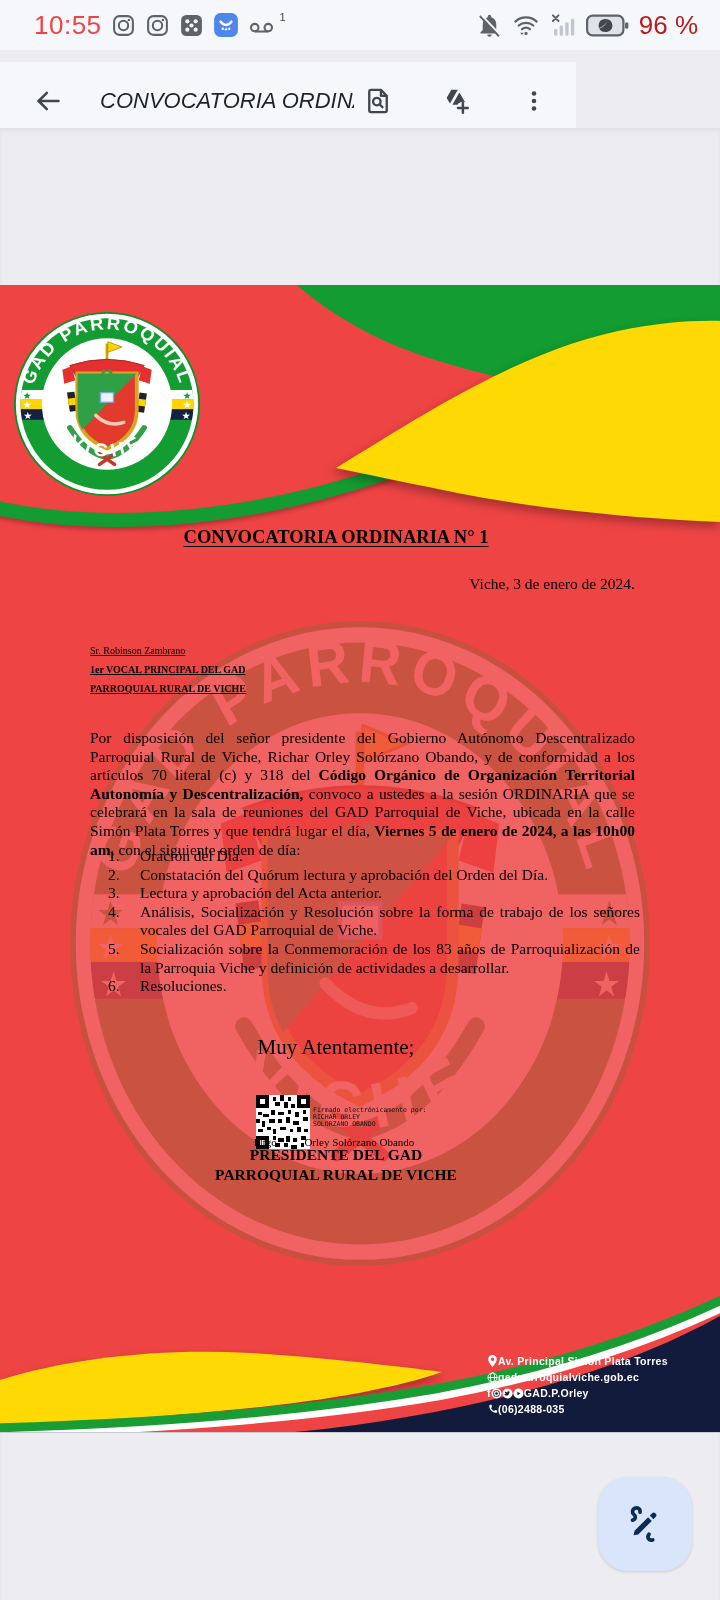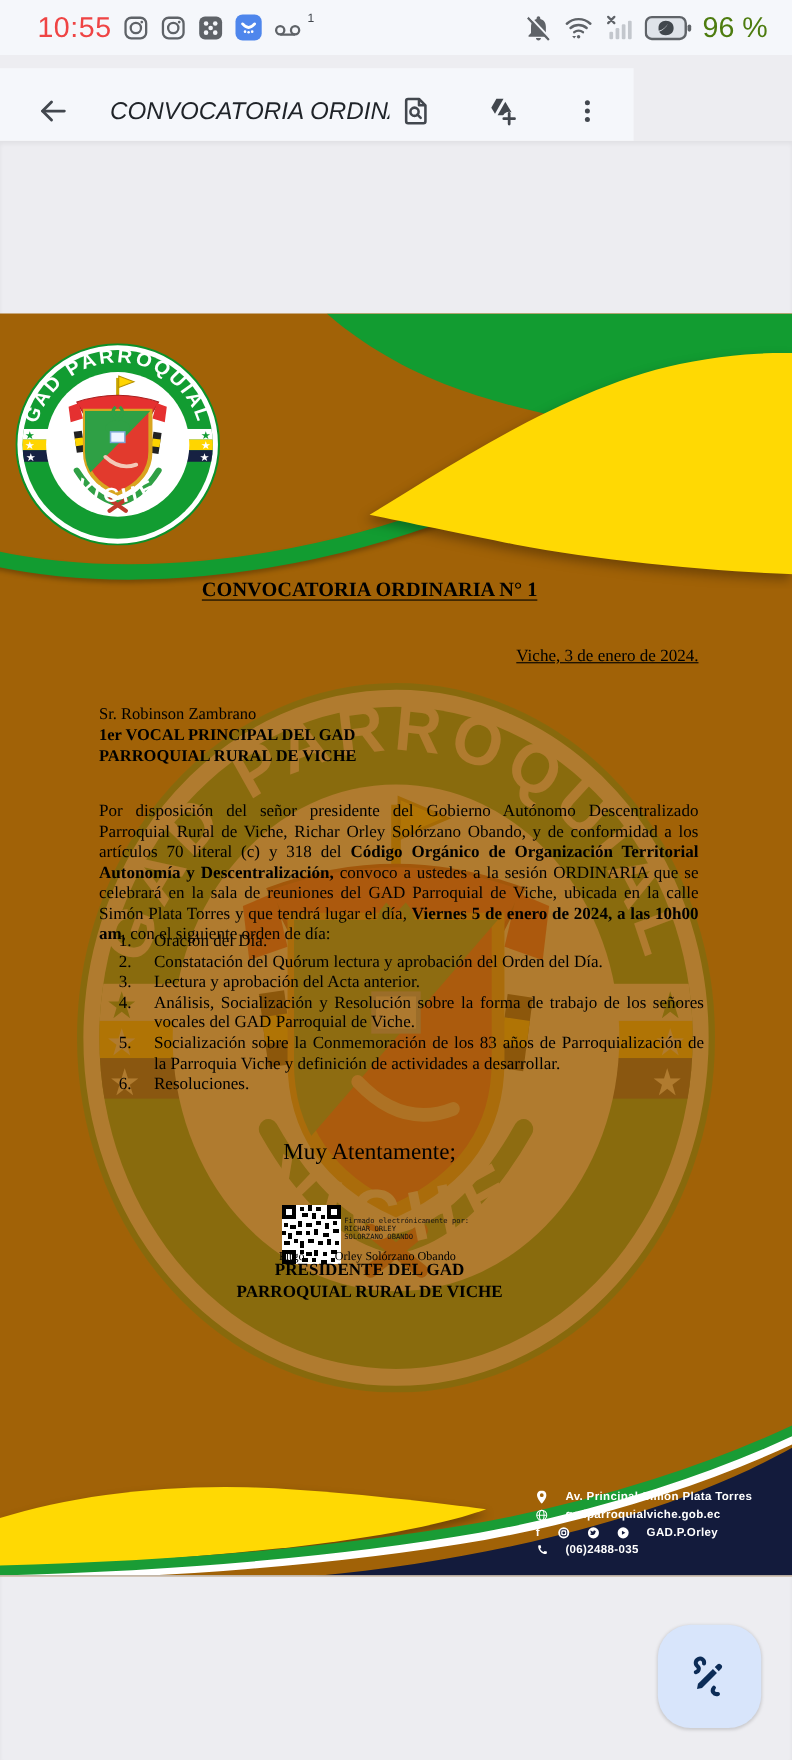--- a/index.html
+++ b/index.html
@@ -2,59 +2,59 @@
 <html><head>
 <meta charset="utf-8">
 <style>
   html,body{margin:0;padding:0;}
   body{width:720px;height:1600px;position:relative;font-family:"Liberation Sans",sans-serif;background:#ededf1;overflow:hidden;}
 
   
   .statusbar{position:absolute;left:0;top:0;width:720px;height:50px;background:#f5f7fb;display:flex;align-items:center;justify-content:space-between;padding:0 22px 0 34px;box-sizing:border-box;}
   .sb-left,.sb-right{display:flex;align-items:center;gap:9px;}
   .sb-time{font-size:26px;color:#ef4444;letter-spacing:.5px;}
-  .sb-batt-txt{font-size:26px;color:#4d7c0f;}
+  .sb-batt-txt{font-size:26px;color:#b91c1c;}
   .sb-ic{display:inline-flex;align-items:center;justify-content:center;}
   .vm-badge{font-size:11px;color:#42474e;position:relative;top:-8px;left:-4px;}
 
   
   .appbar{position:absolute;left:0;top:62px;width:576px;height:78px;background:#f5f7fb;display:flex;align-items:center;box-sizing:border-box;padding:0 18px 0 24px;border-bottom:1px solid #e3e4e9;font-style:italic;}
   .ab-title{font-size:22px;color:#1f2328;margin-left:28px;flex:1;white-space:nowrap;overflow:hidden;}
   .ab-actions{display:flex;align-items:center;gap:30px;}
   .iconbtn{width:48px;height:48px;display:flex;align-items:center;justify-content:center;border-radius:50%;}
 
   
   .viewer{position:absolute;left:0;top:128px;width:720px;height:1472px;background:#ededf1;box-shadow:inset 0 3px 4px rgba(0,0,0,.05);}
 
   
-  .page{position:absolute;left:0;top:157px;width:720px;height:1147px;background:#a16207;border-bottom:1px solid #c9cacf;overflow:hidden;font-family:"Liberation Serif",serif;color:#000;}
+  .page{position:absolute;left:0;top:157px;width:720px;height:1147px;background:#ef4444;border-bottom:1px solid #c9cacf;overflow:hidden;font-family:"Liberation Serif",serif;color:#000;}
   .watermark{position:absolute;left:70px;top:336px;width:580px;height:645px;opacity:.16;}
   .logo{position:absolute;left:14px;top:27px;width:186px;height:184px;}
   .topwave,.botwave{position:absolute;left:0;width:720px;}
   .topwave{top:0;height:250px;}
   .botwave{bottom:0;height:150px;}
 
   .doc-title{position:absolute;left:0;top:242px;width:672px;text-align:center;font-weight:bold;font-size:18.5px;text-decoration:underline;text-underline-offset:3px;}
-  .doc-date{position:absolute;right:85px;top:303px;font-size:15.5px;text-decoration:underline;}
-  .recipient{position:absolute;left:90px;top:356px;font-size:15px;line-height:19px;}
+  .doc-date{position:absolute;right:85px;top:290px;font-size:15.5px;}
+  .recipient{position:absolute;left:90px;top:356px;font-size:10px;line-height:19px;text-decoration:underline;}
   .recipient .b{font-weight:bold;}
   .body-par{position:absolute;left:90px;top:444px;width:545px;font-size:15.5px;line-height:18.6px;text-align:justify;}
   .agenda{position:absolute;left:108px;top:562px;width:532px;font-size:15.5px;line-height:18.6px;}
   .agenda .row{display:flex;}
   .agenda .num{width:32px;flex:none;}
   .agenda .txt{flex:1;text-align:justify;}
   .closing{position:absolute;left:0;top:750px;width:672px;text-align:center;font-size:21px;}
   .sig-name{position:absolute;left:0;top:851px;width:668px;text-align:center;font-size:11px;}
   .sig-t1{position:absolute;left:0;top:861px;width:672px;text-align:center;font-size:15.5px;font-weight:bold;}
   .sig-t2{position:absolute;left:0;top:881px;width:672px;text-align:center;font-size:15.5px;font-weight:bold;}
   .qr{position:absolute;left:256px;top:810px;width:54px;height:54px;}
   .stamp{position:absolute;left:313px;top:822px;font-family:"DejaVu Sans Mono",monospace;font-size:6.5px;line-height:7px;color:#111;white-space:nowrap;}
 
   .footer-info{position:absolute;left:487px;top:1070px;display:flex;flex-direction:column;gap:4px;z-index:4;}
-  .f-line{display:flex;align-items:center;gap:16px;color:#fff;font-family:"Liberation Sans",sans-serif;font-size:10.5px;font-weight:bold;letter-spacing:.3px;}
+  .f-line{display:flex;align-items:center;gap:0;color:#fff;font-family:"Liberation Sans",sans-serif;font-size:10.5px;font-weight:bold;letter-spacing:.3px;}
   .f-ic{display:inline-flex;width:11px;justify-content:center;flex:none;}
 
   
   .fab{position:absolute;left:598px;top:1477px;width:94px;height:94px;border-radius:30px;background:#d8e5fb;display:flex;align-items:center;justify-content:center;box-shadow:0 1px 3px rgba(0,0,0,.15);}
 
   .defs-holder{position:absolute;width:0;height:0;overflow:hidden;}
 </style>
 </head>
 <body>
 

